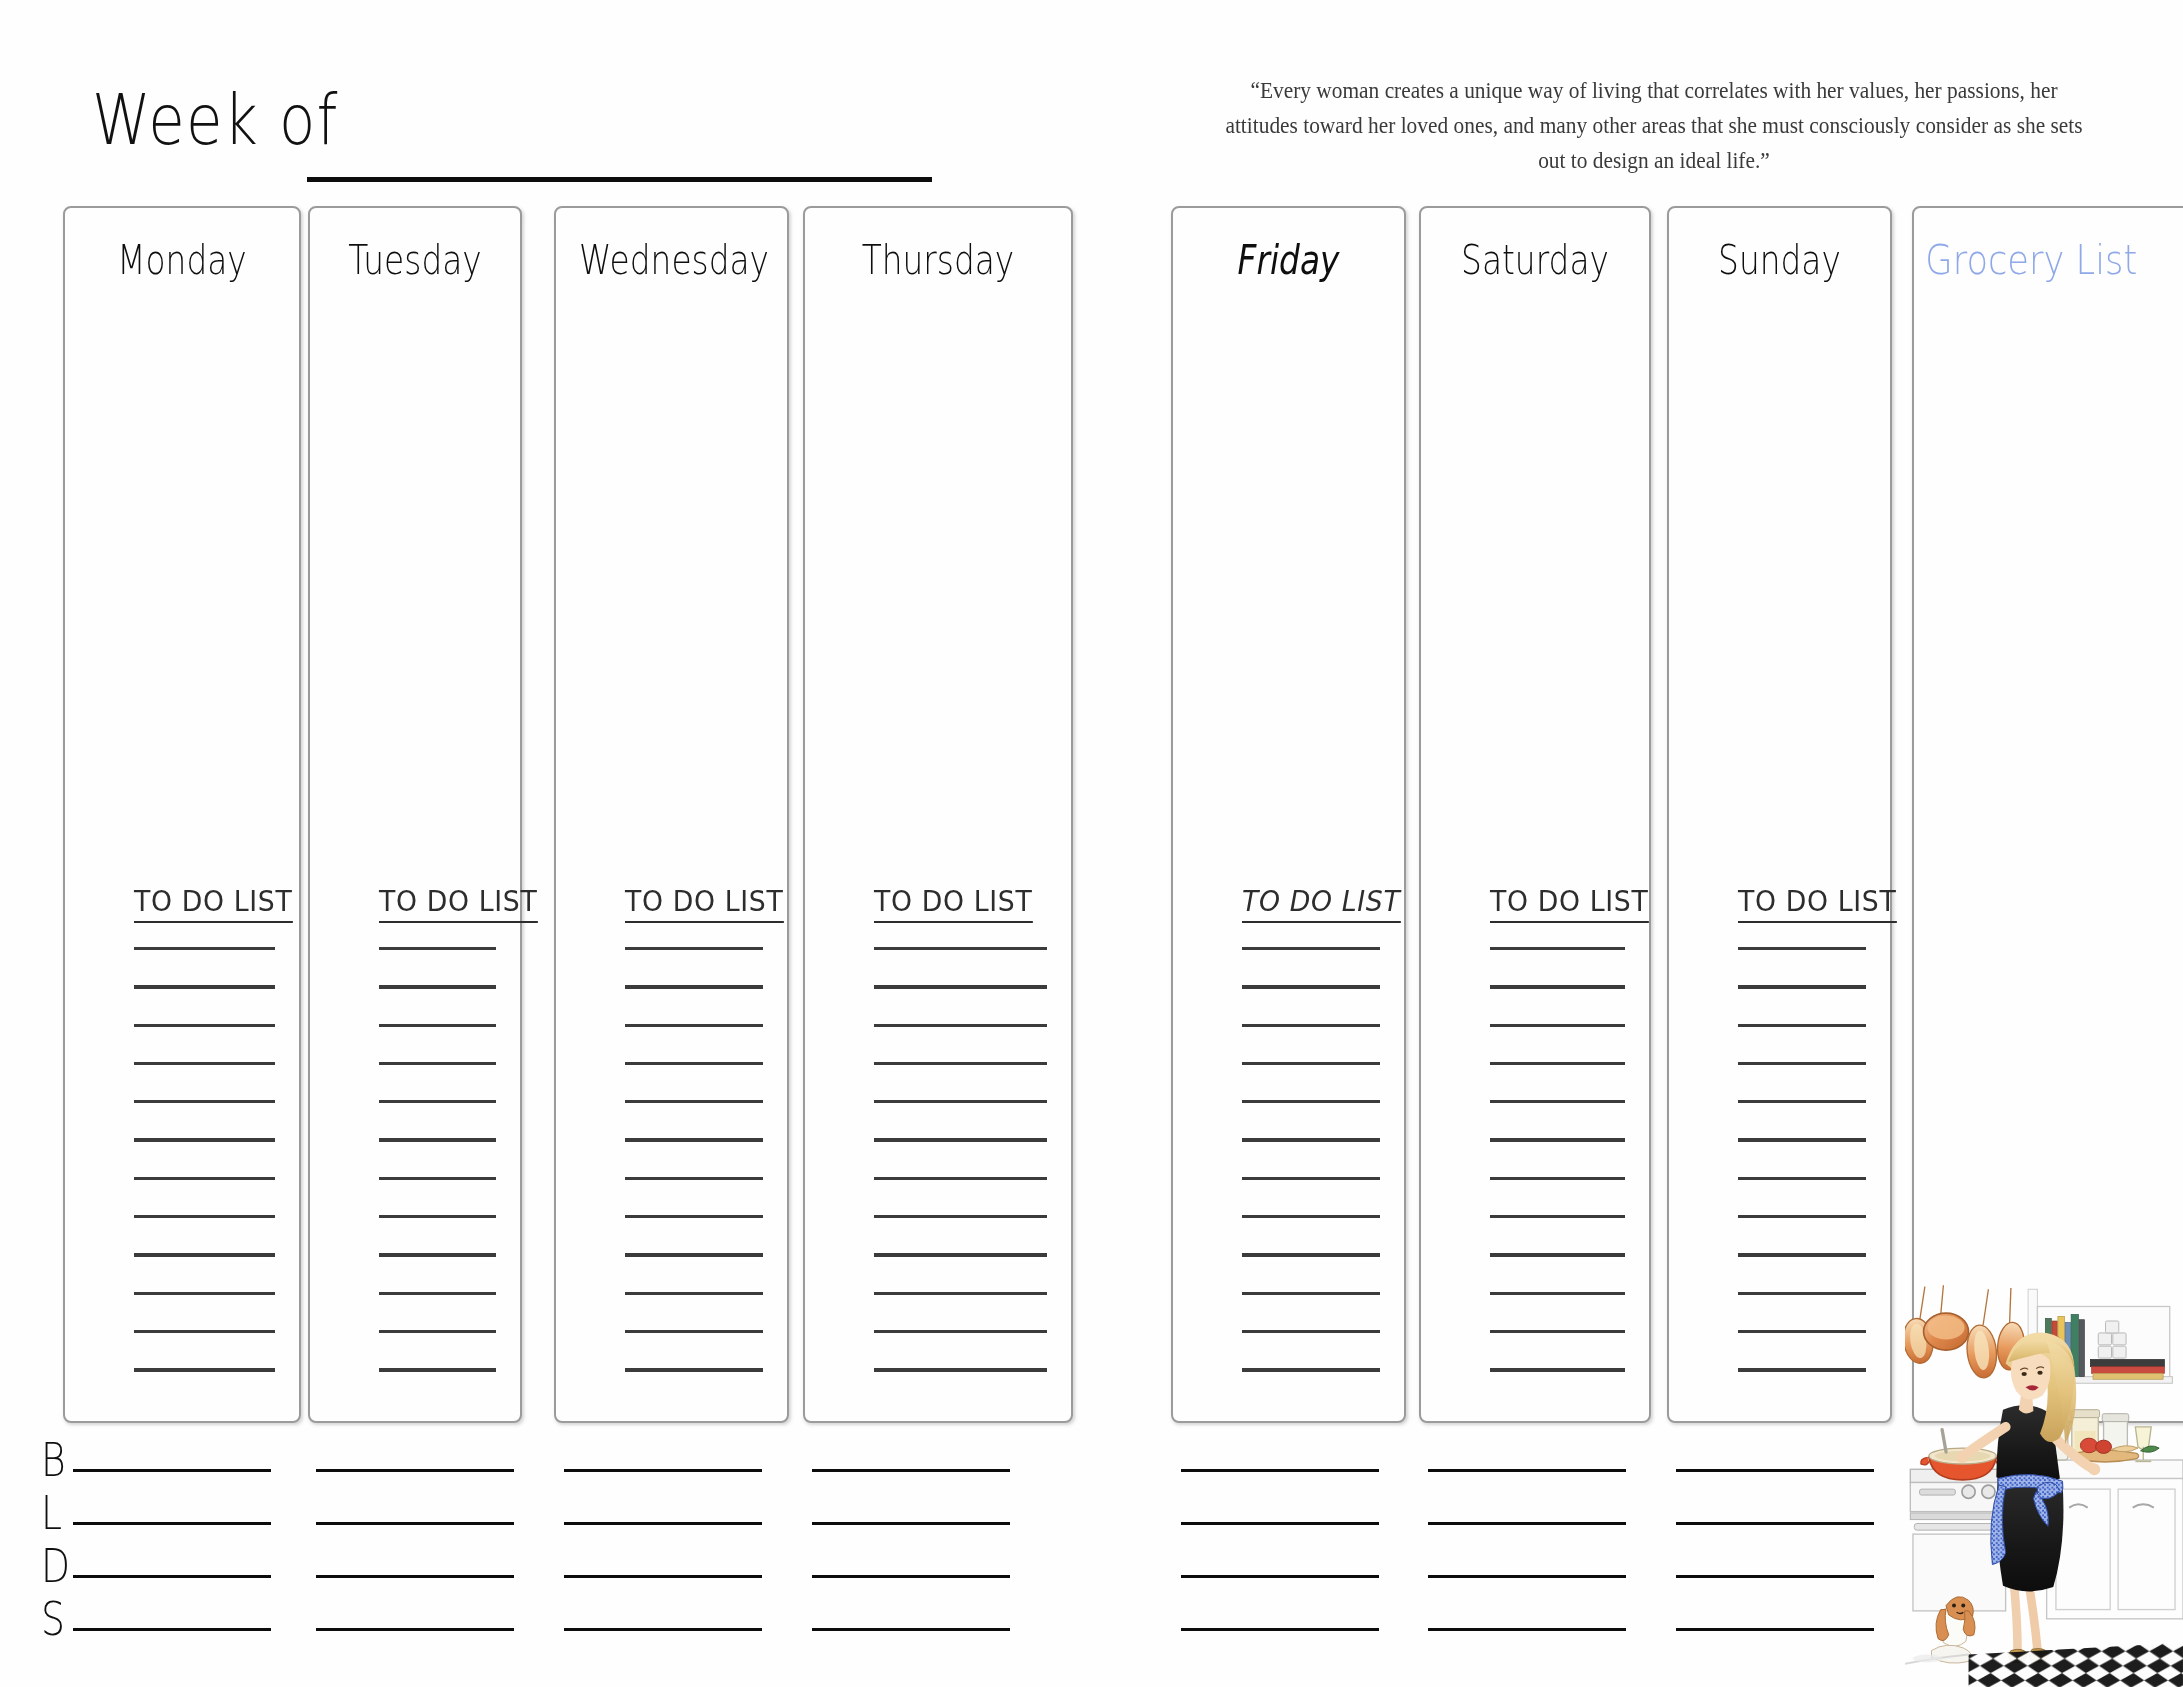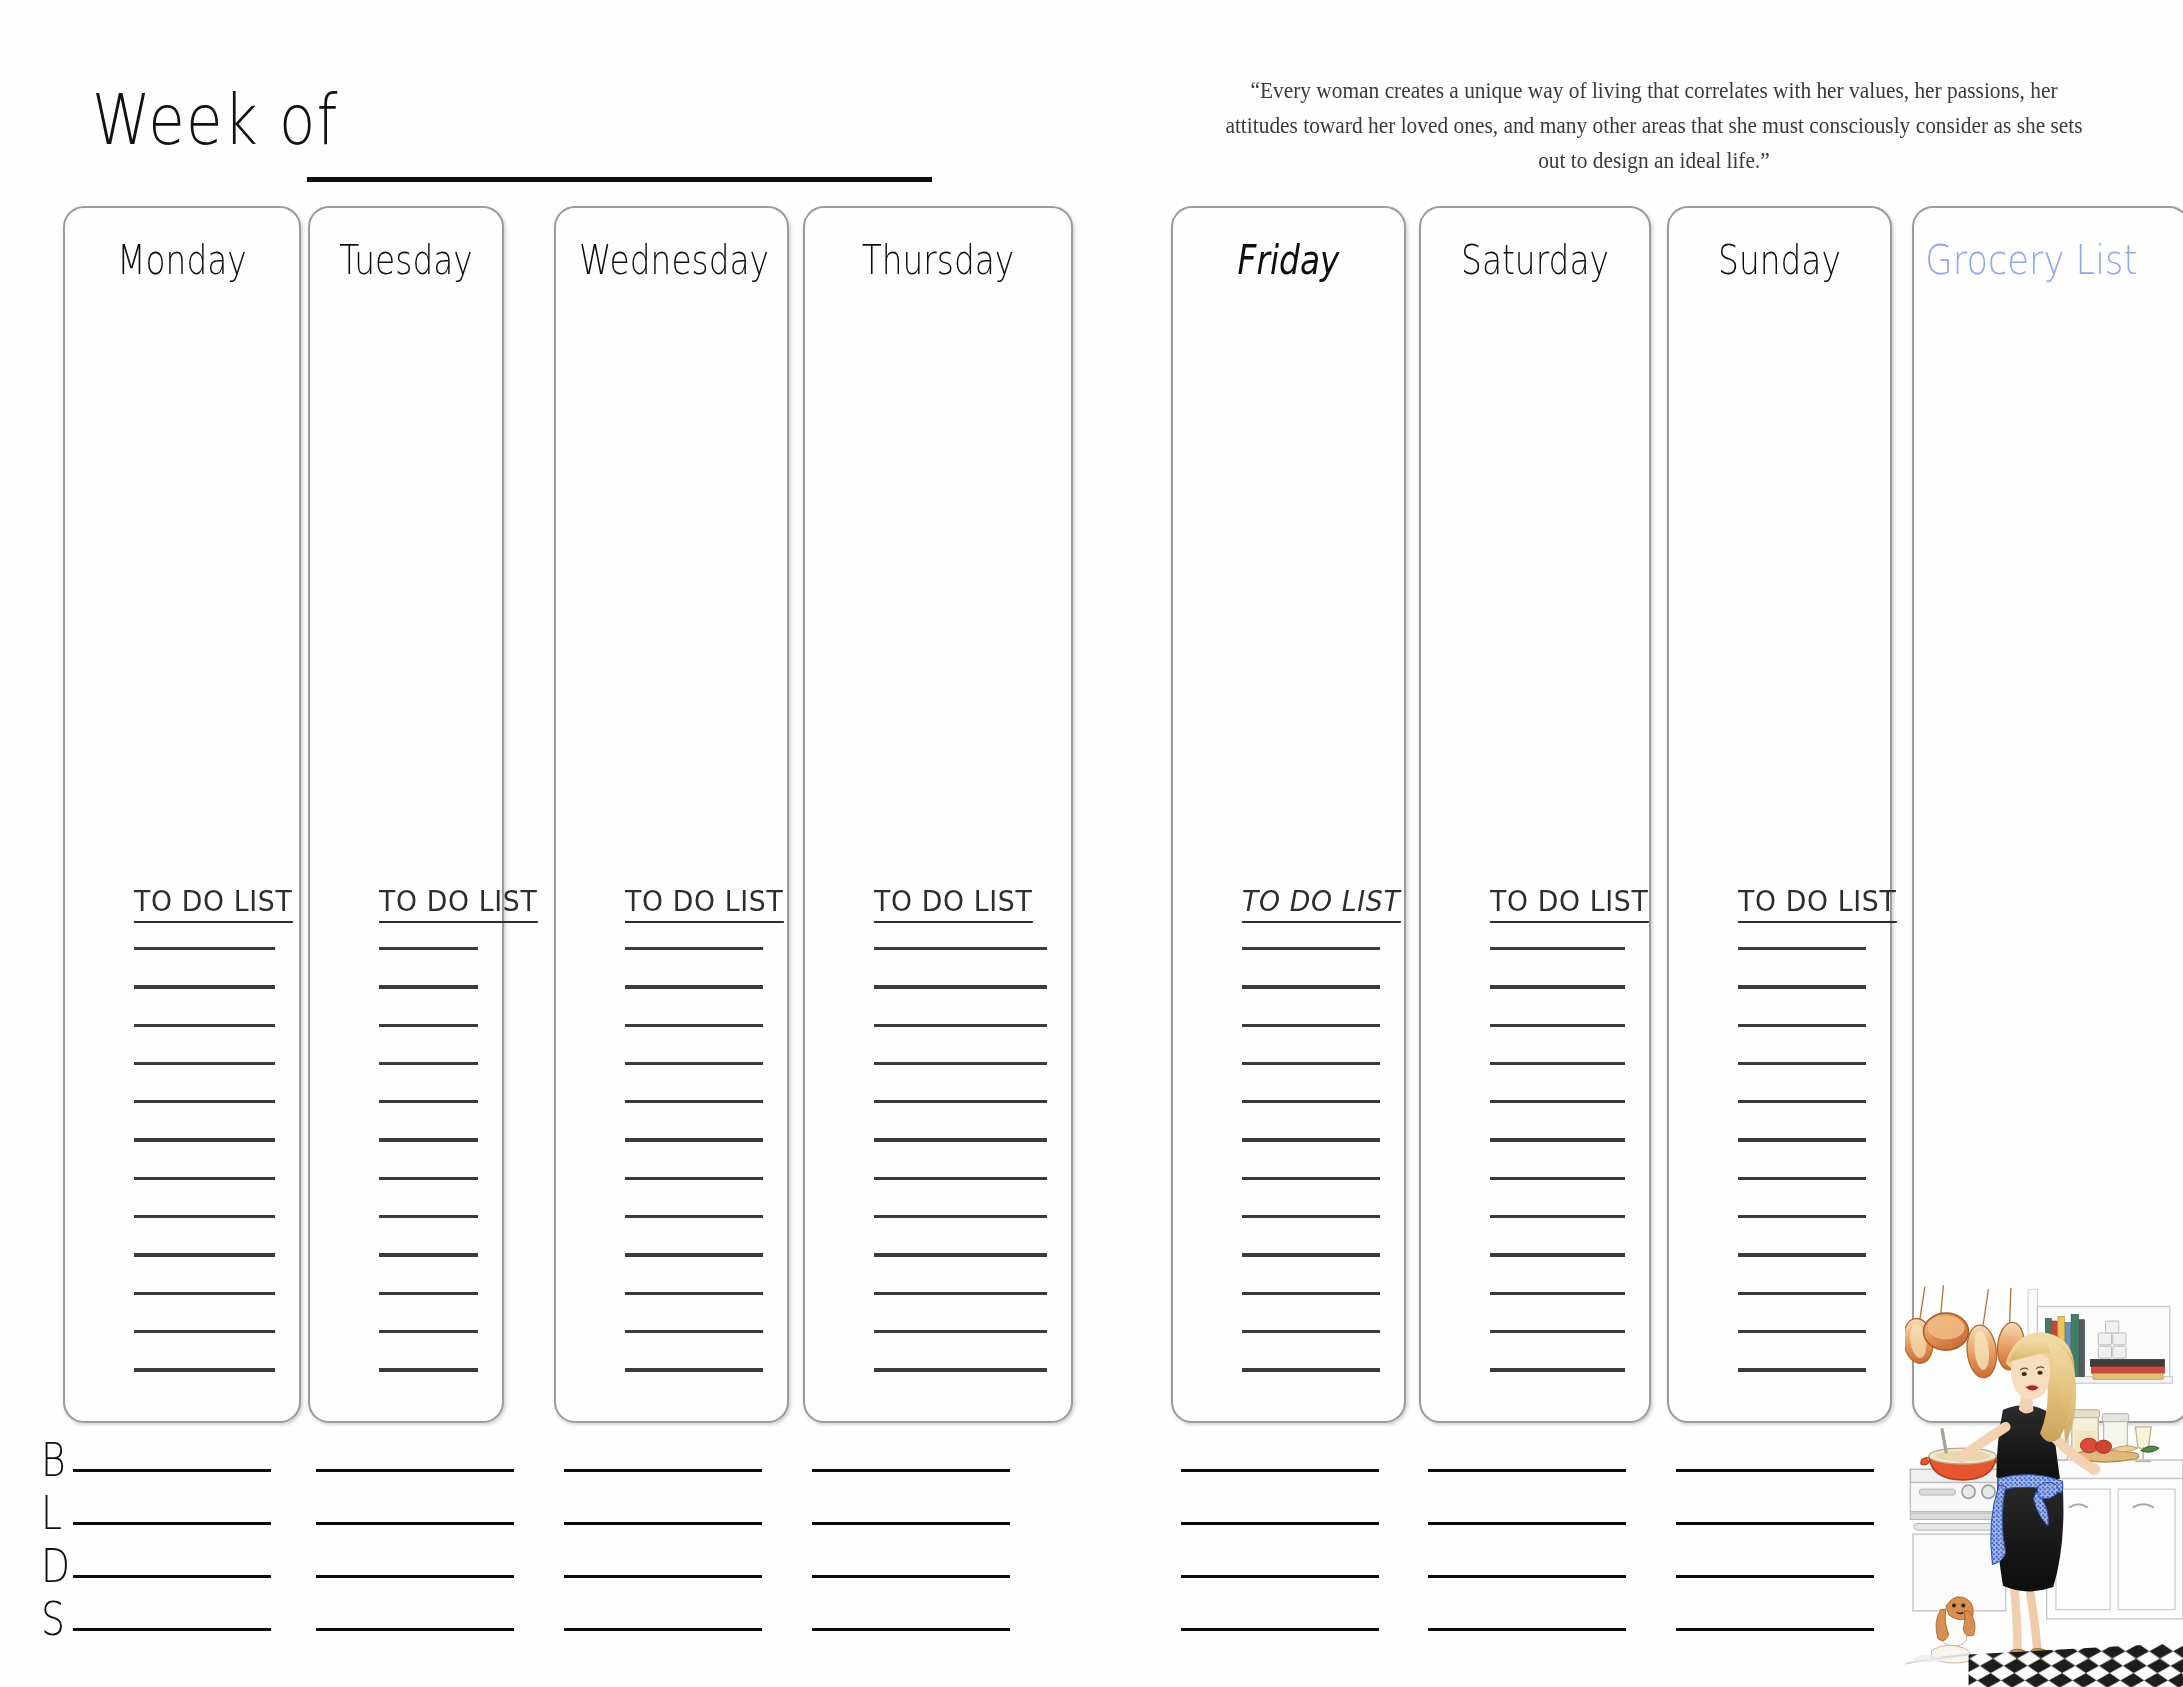--- a/index.html
+++ b/index.html
@@ -69,21 +69,21 @@
     transform-origin: center top;
   }
 
   
   .card {
     position: absolute;
     top: 206px;
     height: 1217px;
     background: #fefefe;
     border: 2px solid #9b9b9b;
-    border-radius: 21px;
+    border-radius: 8px;
     box-shadow: 1.3px 2px 3.3px rgba(120,120,120,0.30);
     box-sizing: border-box;
   }
   .card-title {
     position: absolute;
     top: 32px;
     left: 0;
     width: 100%;
     text-align: center;
     font-family: "DejaVu Sans", sans-serif;
@@ -193,21 +193,21 @@
             <div class="todo-line"></div>
             <div class="todo-line"></div>
             <div class="todo-line"></div>
             <div class="todo-line"></div>
             <div class="todo-line"></div>
             <div class="todo-line"></div>
             <div class="todo-line"></div>
             <div class="todo-line"></div>
           </div></div>
       </div>
-      <div class="card" style="left: 308px; width: 196px;">
+      <div class="card" style="left: 308px; width: 214px;">
         <div class="card-title">Tuesday</div>
         <div class="todo"><div class="todo-heading">TO DO LIST</div><div class="todo-lines">
             <div class="todo-line"></div>
             <div class="todo-line"></div>
             <div class="todo-line"></div>
             <div class="todo-line"></div>
             <div class="todo-line"></div>
             <div class="todo-line"></div>
             <div class="todo-line"></div>
             <div class="todo-line"></div>

